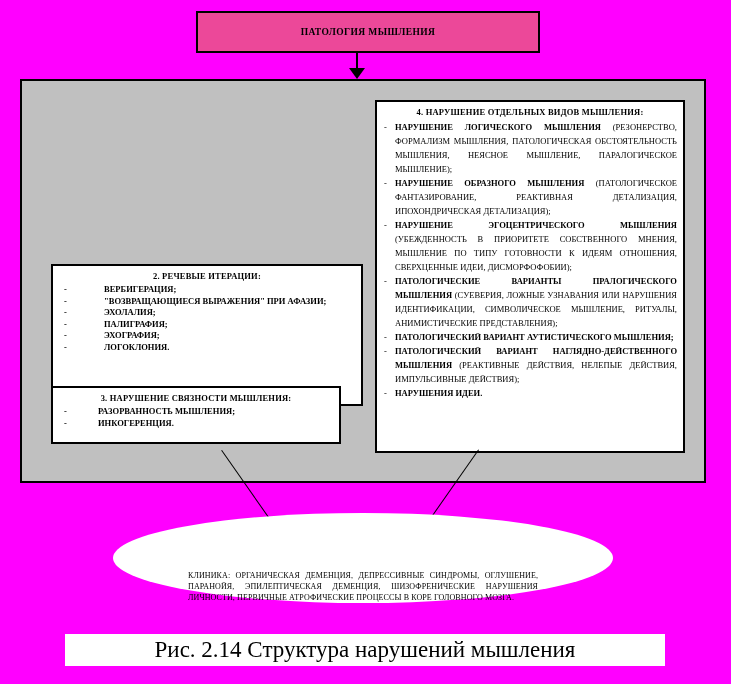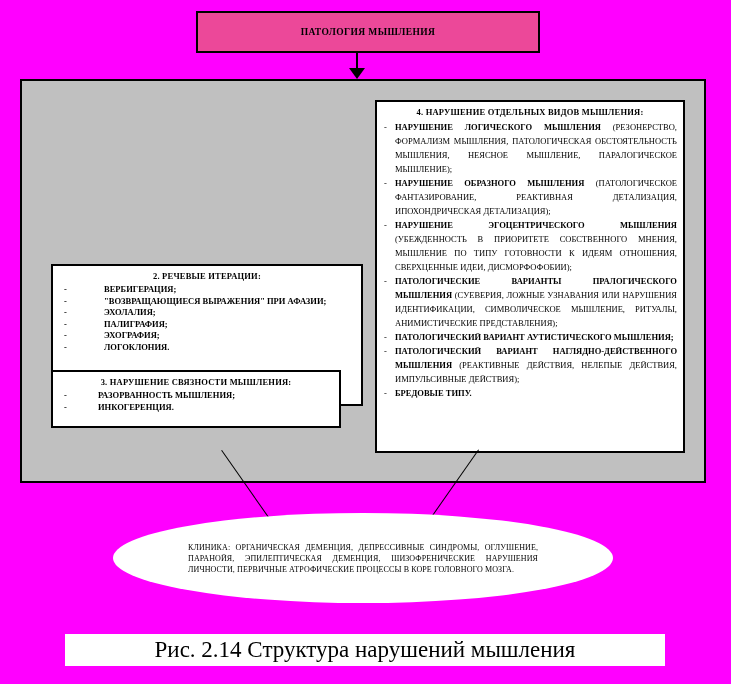--- a/index.html
+++ b/index.html
@@ -126,21 +126,21 @@
     width: 312px;
     height: 142px;
     margin-top: 36px;
   }
   #panel-iterations ul.items li {
     padding-left: 44px;
     font-weight: bold;
   }
   #panel-coherence {
     left: 51px;
-    top: 370px;
+    top: 386px;
     width: 290px;
     height: 58px;
   }
   #panel-coherence ul.items li {
     padding-left: 38px;
     font-weight: bold;
   }
 
   
   #panel-types {
@@ -174,21 +174,21 @@
   
   .ellipse {
     position: absolute;
     left: 113px;
     top: 513px;
     width: 500px;
     height: 90px;
     background: #ffffff;
     border-radius: 50%;
     display: flex;
-    align-items: center;
+    align-items: flex-end;
     justify-content: center;
   }
   .ellipse .etext {
     width: 350px;
     font-size: 8px;
     line-height: 11px;
     text-align: justify;
     letter-spacing: 0.1px;
   }
 
@@ -246,21 +246,21 @@
 
   <div class="panel" id="panel-types">
     <div class="panel-title">4. НАРУШЕНИЕ ОТДЕЛЬНЫХ ВИДОВ МЫШЛЕНИЯ:</div>
     <ul class="items">
       <li><span class="hl">НАРУШЕНИЕ ЛОГИЧЕСКОГО МЫШЛЕНИЯ</span><span> (РЕЗОНЕРСТВО, ФОРМАЛИЗМ МЫШЛЕНИЯ, ПАТОЛОГИЧЕСКАЯ ОБСТОЯТЕЛЬНОСТЬ МЫШЛЕНИЯ, НЕЯСНОЕ МЫШЛЕНИЕ, ПАРАЛОГИЧЕСКОЕ МЫШЛЕНИЕ);</span></li>
       <li><span class="hl">НАРУШЕНИЕ ОБРАЗНОГО МЫШЛЕНИЯ</span><span> (ПАТОЛОГИЧЕСКОЕ ФАНТАЗИРОВАНИЕ, РЕАКТИВНАЯ ДЕТАЛИЗАЦИЯ, ИПОХОНДРИЧЕСКАЯ ДЕТАЛИЗАЦИЯ);</span></li>
       <li><span class="hl">НАРУШЕНИЕ ЭГОЦЕНТРИЧЕСКОГО МЫШЛЕНИЯ</span><span> (УБЕЖДЕННОСТЬ В ПРИОРИТЕТЕ СОБСТВЕННОГО МНЕНИЯ, МЫШЛЕНИЕ ПО ТИПУ ГОТОВНОСТИ К ИДЕЯМ ОТНОШЕНИЯ, СВЕРХЦЕННЫЕ ИДЕИ, ДИСМОРФОФОБИИ);</span></li>
       <li><span class="hl">ПАТОЛОГИЧЕСКИЕ ВАРИАНТЫ ПРАЛОГИЧЕСКОГО МЫШЛЕНИЯ</span><span> (СУЕВЕРИЯ, ЛОЖНЫЕ УЗНАВАНИЯ ИЛИ НАРУШЕНИЯ ИДЕНТИФИКАЦИИ, СИМВОЛИЧЕСКОЕ МЫШЛЕНИЕ, РИТУАЛЫ, АНИМИСТИЧЕСКИЕ ПРЕДСТАВЛЕНИЯ);</span></li>
       <li><span class="hl">ПАТОЛОГИЧЕСКИЙ ВАРИАНТ АУТИСТИЧЕСКОГО МЫШЛЕНИЯ;</span><span></span></li>
       <li><span class="hl">ПАТОЛОГИЧЕСКИЙ ВАРИАНТ НАГЛЯДНО-ДЕЙСТВЕННОГО МЫШЛЕНИЯ</span><span> (РЕАКТИВНЫЕ ДЕЙСТВИЯ, НЕЛЕПЫЕ ДЕЙСТВИЯ, ИМПУЛЬСИВНЫЕ ДЕЙСТВИЯ);</span></li>
-      <li><span class="hl">БРЕДОВЫЕ ТИПУ.</span><span></span></li>
+      <li><span class="hl">НАРУШЕНИЯ ИДЕИ.</span><span></span></li>
     </ul>
   </div>
 
   <div class="connector" style="left:222px; top:450px; width:104px; transform: rotate(55deg);"></div>
   <div class="connector" style="left:479px; top:450px; width:106px; transform: rotate(125deg);"></div>
 
   <div class="ellipse">
     <div class="etext">КЛИНИКА: ОРГАНИЧЕСКАЯ ДЕМЕНЦИЯ, ДЕПРЕССИВНЫЕ СИНДРОМЫ, ОГЛУШЕНИЕ, ПАРАНОЙЯ, ЭПИЛЕПТИЧЕСКАЯ ДЕМЕНЦИЯ, ШИЗОФРЕНИЧЕСКИЕ НАРУШЕНИЯ ЛИЧНОСТИ, ПЕРВИЧНЫЕ АТРОФИЧЕСКИЕ ПРОЦЕССЫ В КОРЕ ГОЛОВНОГО МОЗГА.</div>
   </div>
 

